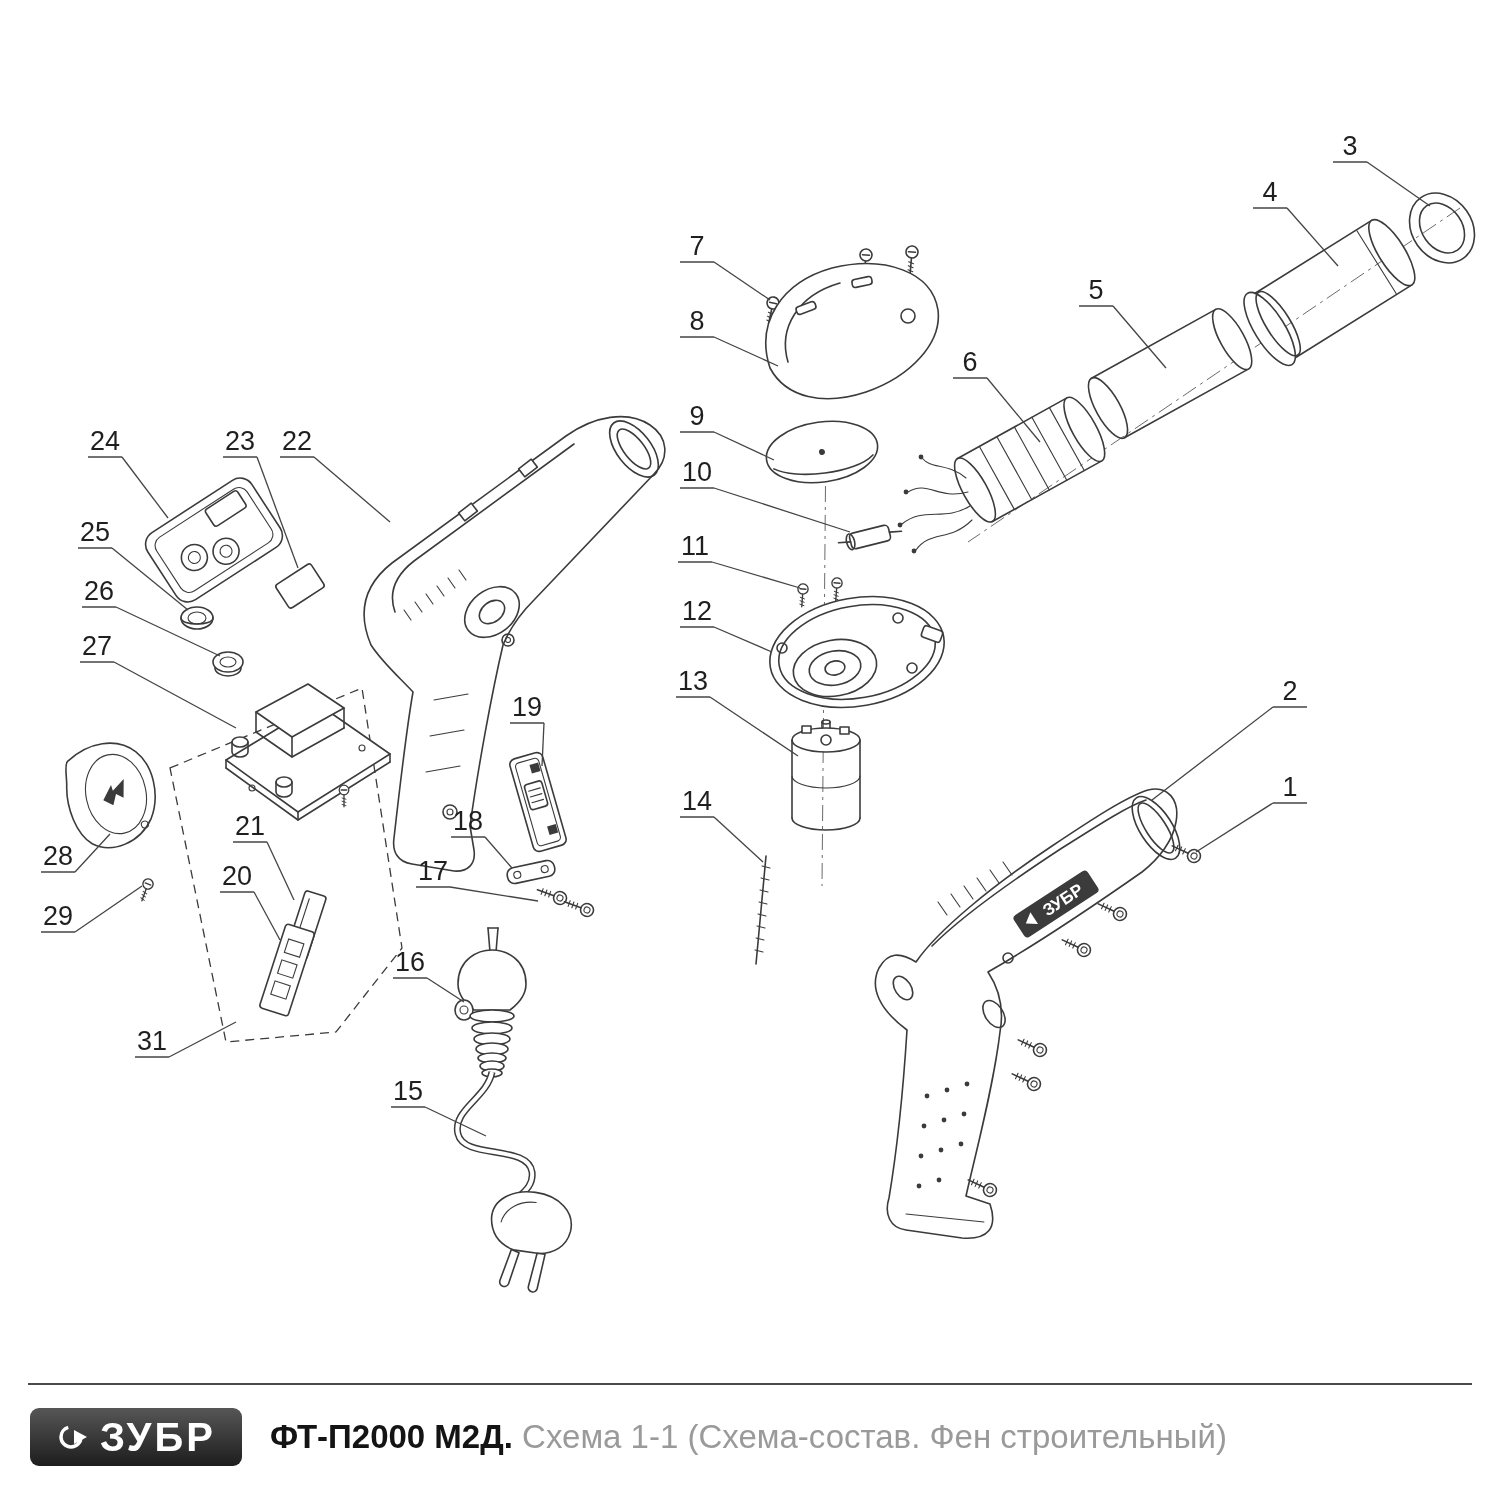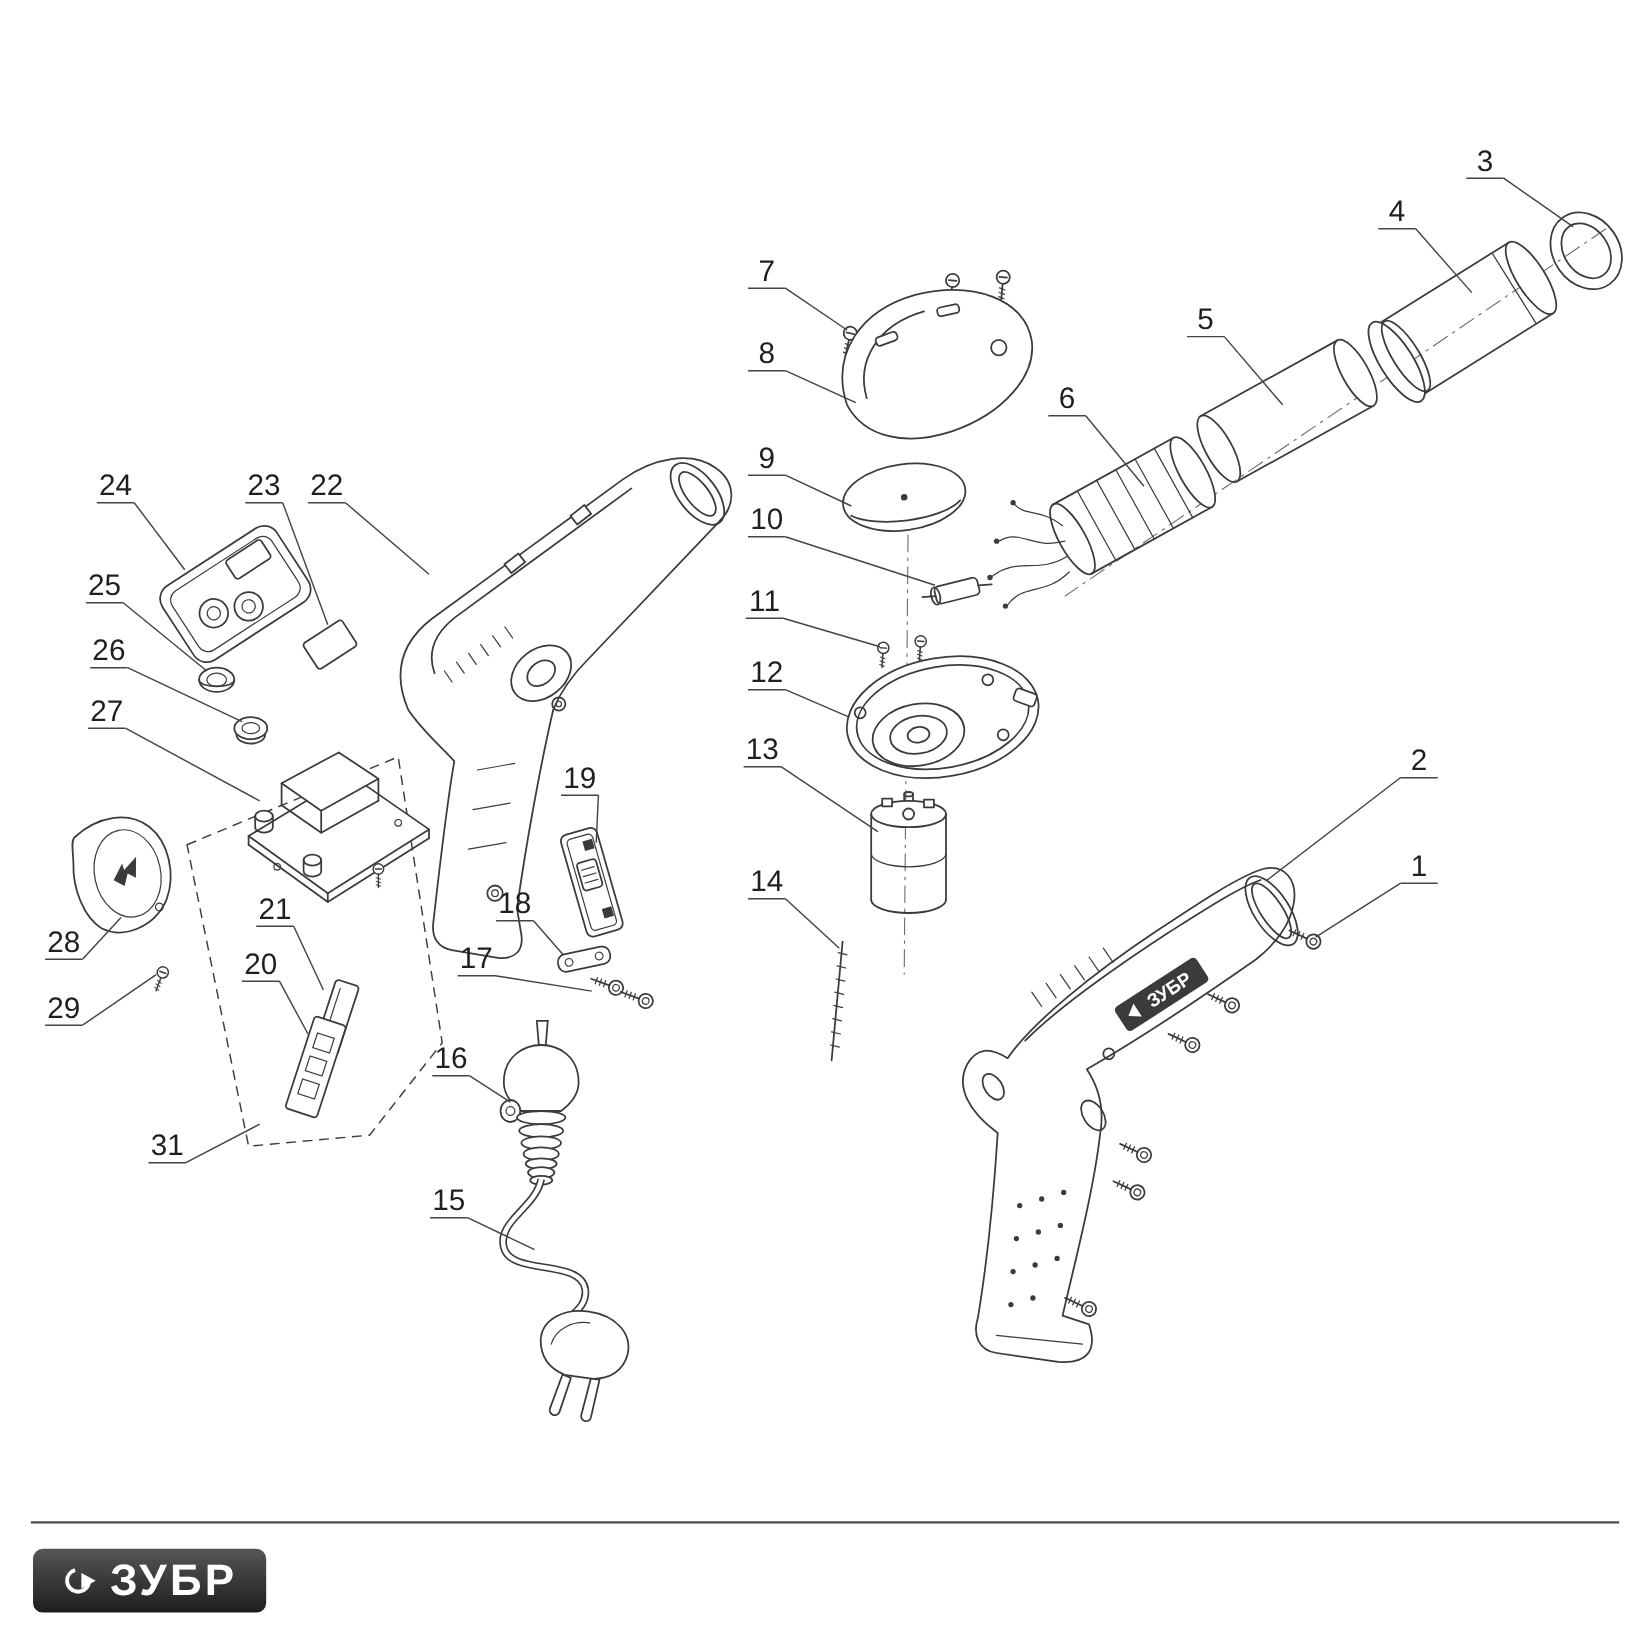--- a/index.html
+++ b/index.html
@@ -517,15 +517,19 @@
 <div class="footer-line"></div>
 
 <div class="footer">
   <div class="logo">
     <svg width="34" height="34" viewBox="0 0 34 34">
       <circle cx="15" cy="17" r="10" fill="none" stroke="#ffffff" stroke-width="3.5" stroke-dasharray="44 19"></circle>
       <polygon points="18,10 31,17 18,24" fill="#ffffff"></polygon>
     </svg>
     <span class="logo-text">ЗУБР</span>
   </div>
+  <div class="title">
+    <span class="model">ФТ-П2000 М2Д.</span>
+    <span>Схема 1-1 (Схема-состав. Фен строительный)</span>
+  </div>
 </div>
 
 </div>
 
 </body></html>

